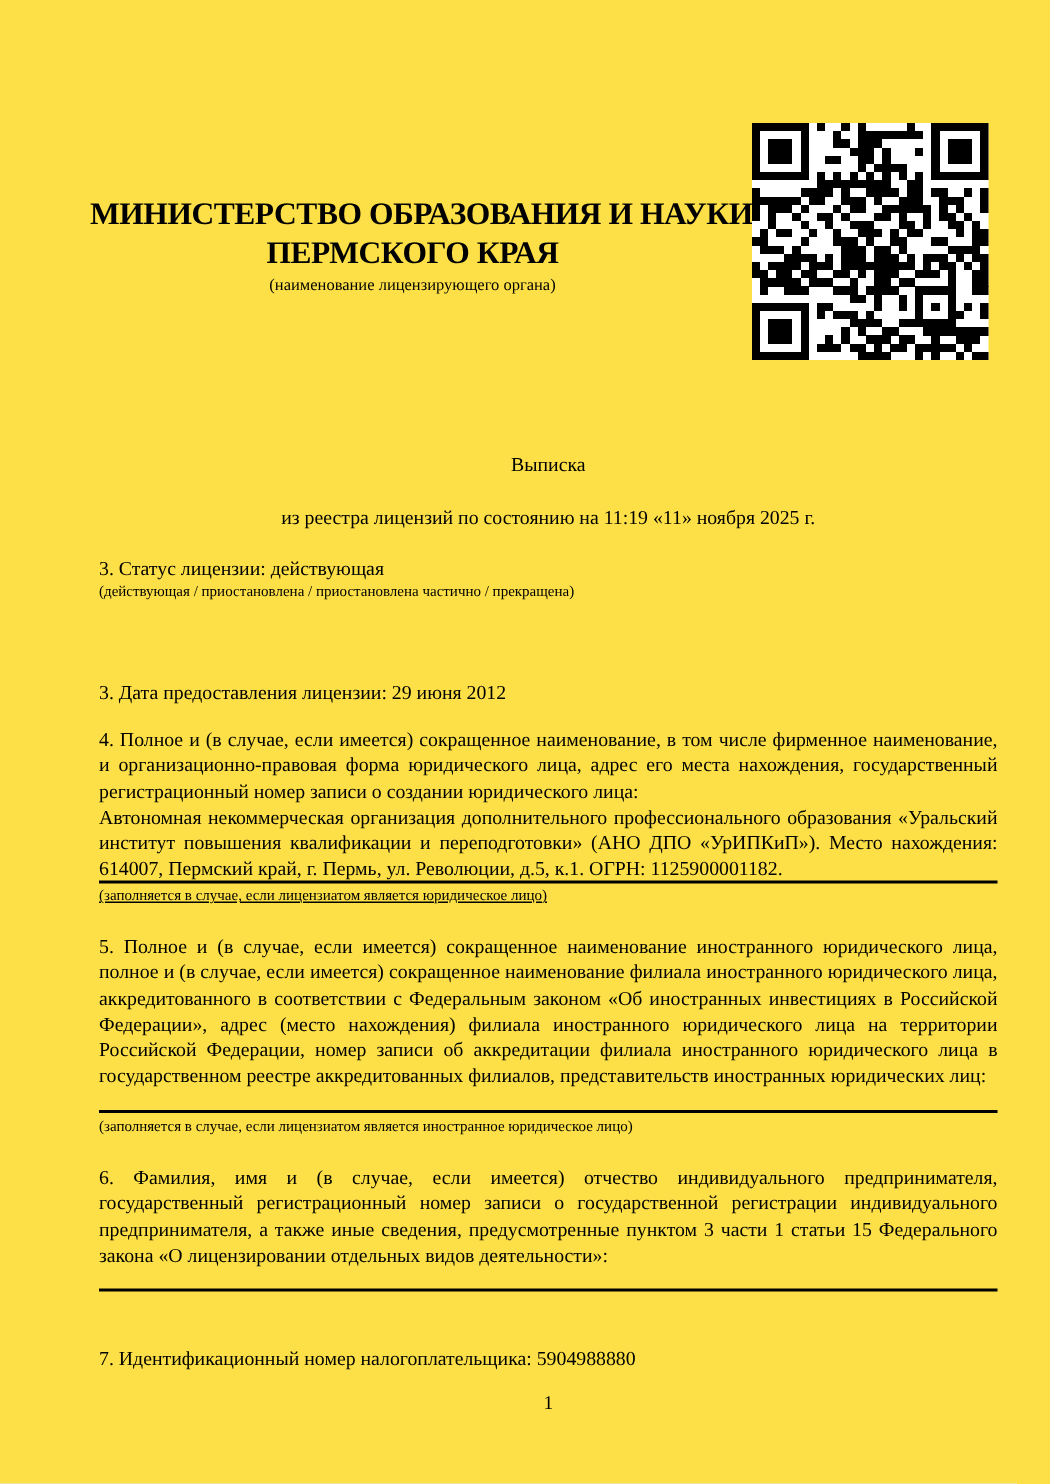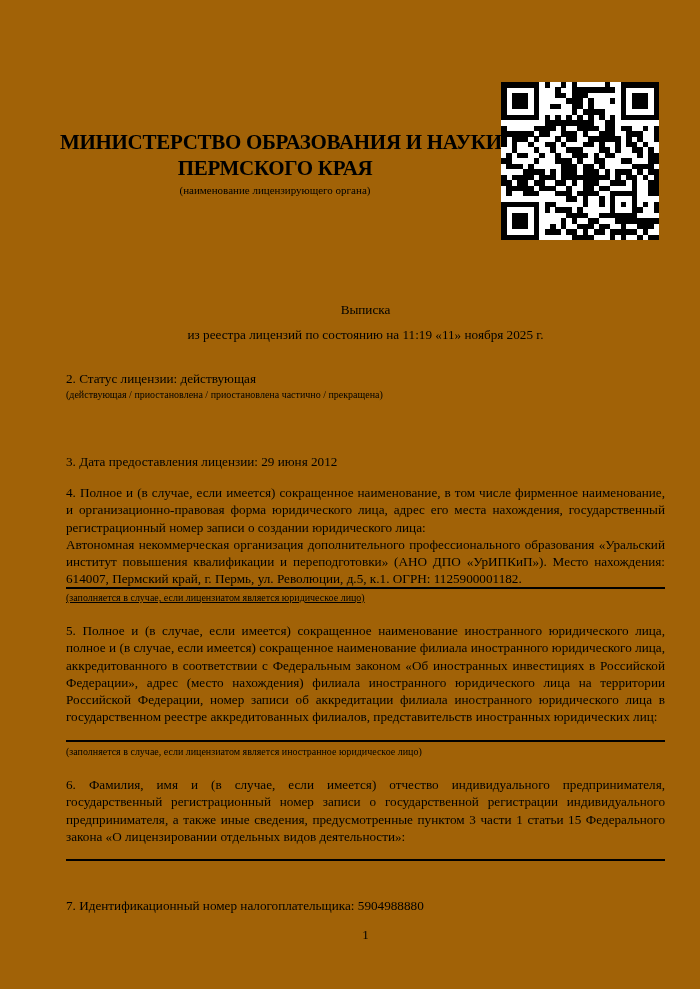--- a/index.html
+++ b/index.html
@@ -1,20 +1,20 @@
 <!DOCTYPE html>
 <html lang="ru"><head>
 <meta charset="utf-8">
 <style>
   html,body { margin:0; padding:0; background:#e8e8e8; }
   .page {
     position:relative;
     width:700px; height:989px;
     margin:0 auto;
-    background:#a16207;
+    background:#fde047;
     color:#000;
     font-family:"Liberation Serif", serif;
     font-size:13.2px;
     line-height:17.3px;
     overflow:hidden;
   }
   .abs { position:absolute; }
   .body-text { text-align:justify; }
   .center { text-align:center; }
   .content { left:66px; width:599px; }
@@ -30,21 +30,21 @@
   .ministry .sub {
     font-weight:normal;
     font-size:11px;
     line-height:13px;
     letter-spacing:0;
     margin-top:3px;
     white-space:normal;
   }
   .qr { left:501px; top:82px; width:158px; height:158px; }
   .doc-title { top:301px; }
-  .doc-title .l2 { margin-top:8px; }
+  .doc-title .l2 { margin-top:18px; }
   .small-note {
     font-size:10px;
     line-height:12px;
   }
   .rule { border-top:2px solid #000; height:0; }
   .pgnum { top:926px; font-size:13px; text-align:center; }
 </style>
 </head>
 <body>
 
@@ -499,21 +499,21 @@
         <rect x="136.21" y="152.55" width="5.50" height="5.50"></rect>
         <rect x="147.10" y="152.55" width="5.50" height="5.50"></rect>
         <rect x="152.55" y="152.55" width="5.50" height="5.50"></rect>
       </svg></div>
 
   <div class="abs content center doc-title">
     <div>Выписка</div>
     <div class="l2">из реестра лицензий по состоянию на 11:19 «11» ноября 2025 г.</div>
   </div>
 
-  <div class="abs content" style="top:370px">2. Статус лицензии: действующая</div>
+  <div class="abs content" style="top:370px">3. Статус лицензии: действующая</div>
   <div class="abs content small-note" style="top:389px; padding-right:72px; box-sizing:border-box;">(действующая / приостановлена / приостановлена частично / прекращена)</div>
 
 
   <div class="abs content" style="top:453px">3. Дата предоставления лицензии: 29 июня 2012</div>
 
   <div class="abs content body-text" style="top:484px">
     <div>4. Полное и (в случае, если имеется) сокращенное наименование, в том числе фирменное наименование, и организационно-правовая форма юридического лица, адрес его места нахождения, государственный регистрационный номер записи о создании юридического лица:</div>
     <div>Автономная некоммерческая организация дополнительного профессионального образования «Уральский институт повышения квалификации и переподготовки» (АНО ДПО «УрИПКиП»). Место нахождения: 614007, Пермский край, г. Пермь, ул. Революции, д.5, к.1. ОГРН: 1125900001182.</div>
   </div>
   <div class="abs content rule" style="top:587px"></div>

